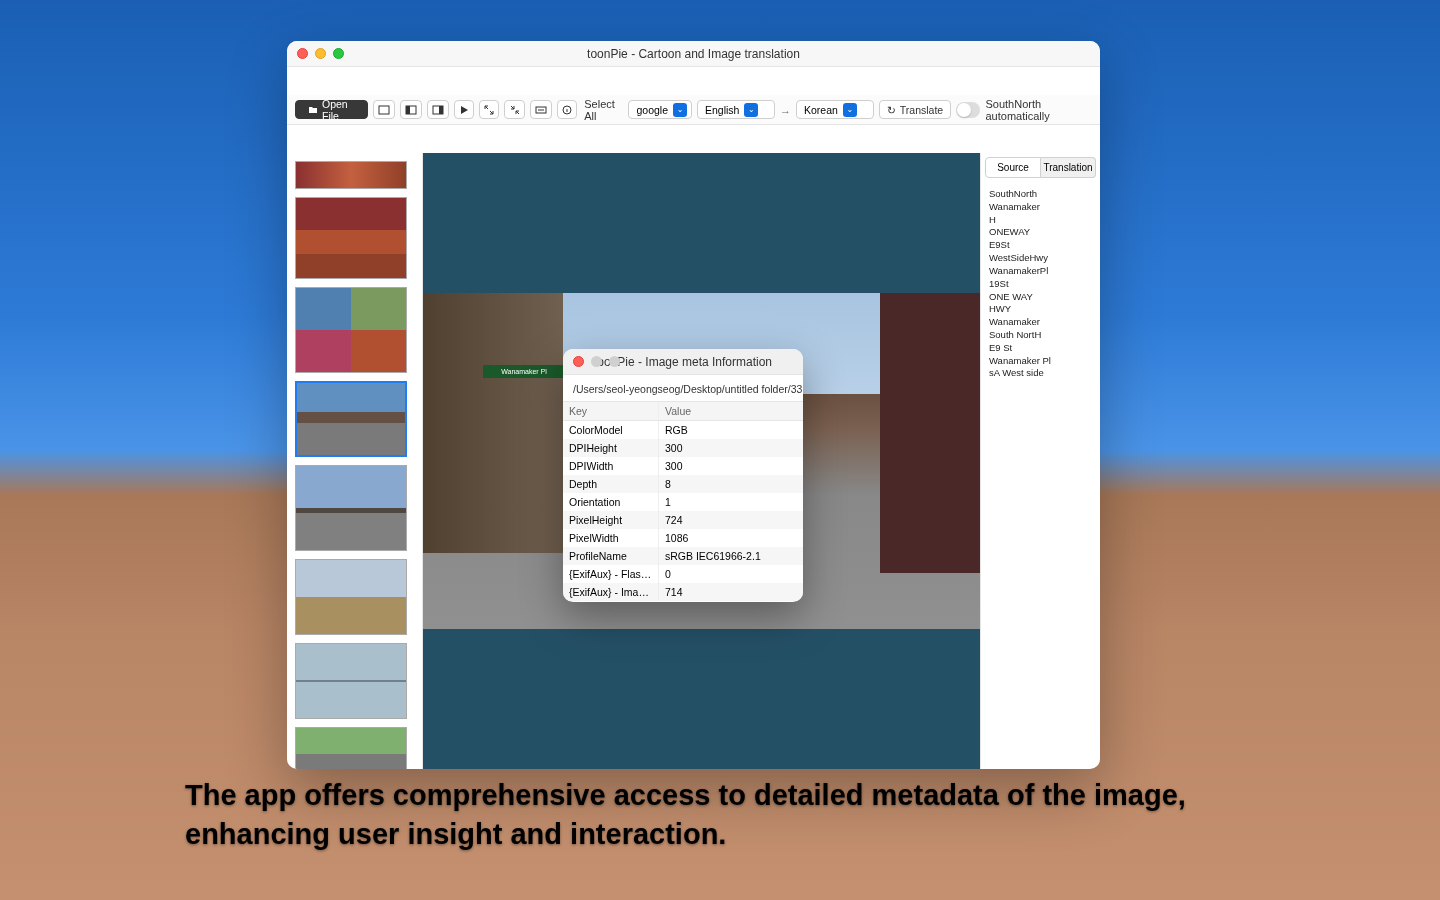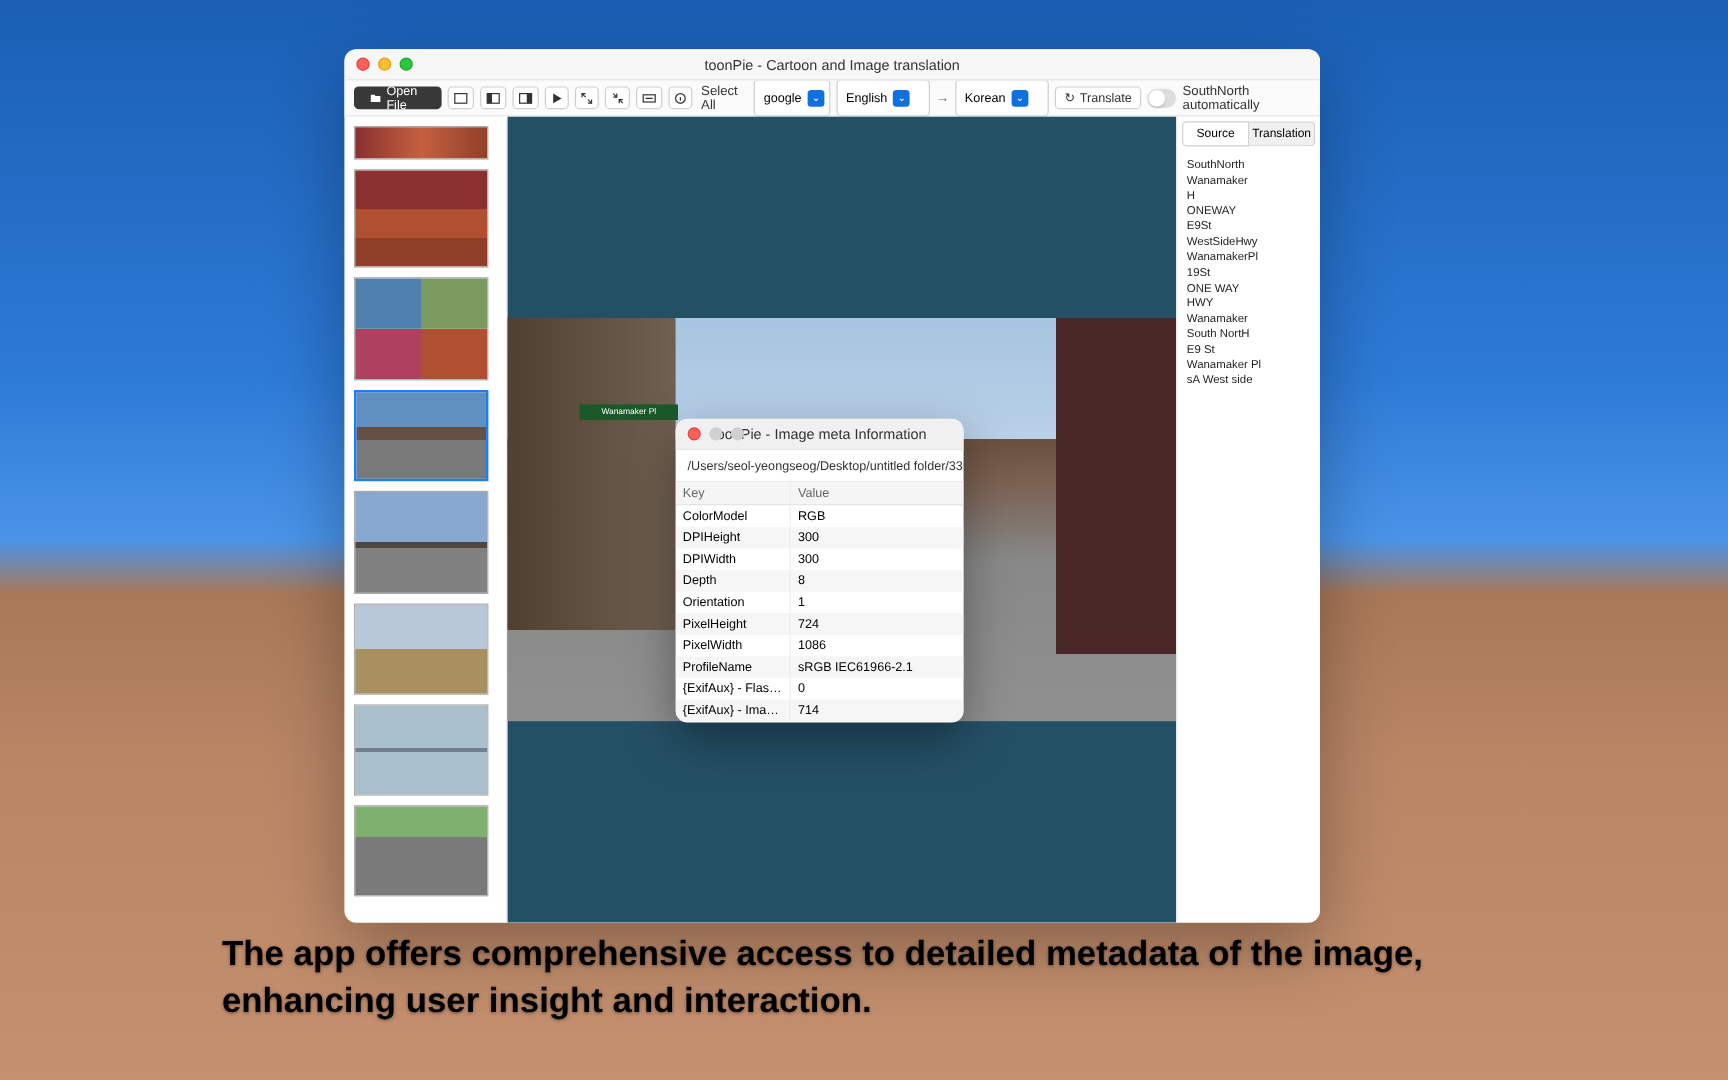--- a/index.html
+++ b/index.html
@@ -23,20 +23,21 @@
 }
 .main-window {
   position: absolute;
   left: 287px; top: 41px;
   width: 813px; height: 728px;
   background: #fff;
   border-radius: 10px;
   box-shadow: 0 20px 60px rgba(0,0,0,.3);
   display: flex; flex-direction: column;
   overflow: hidden;
+  gap: 28px;
 }
 .titlebar {
   height: 26px;
   display: flex; align-items: center;
   border-bottom: 1px solid #e5e5e5;
   background: #f7f7f7;
   position: relative;
 }
 .traffic { display: flex; gap: 7px; padding-left: 10px; position: absolute; }
 .traffic .dot { width: 11px; height: 11px; border-radius: 50%; }
@@ -60,21 +61,21 @@
   border-radius: 4px;
   background: #fff;
   display: flex; align-items: center;
   gap: 4px;
   font-size: 10.5px;
   color: #333;
 }
 .btn.dark { background: #383838; color: #fff; border-color: #383838; padding-left: 12px; }
 .btn.icon-only { padding: 0 4px; width: 22px; justify-content: center; }
 .select {
-  height: 31px;
+  height: 19px;
   padding: 0 4px 0 7px;
   border: 1px solid #cfcfcf;
   border-radius: 4px;
   background: #fff;
   display: flex; align-items: center;
   gap: 5px;
   font-size: 10.5px;
 }
 .select .chev { width:14px; height:14px; background:#1070e0; border-radius:3px; display:flex; align-items:center; justify-content:center; color:#fff; font-size:8px; }
 .tgl { width: 28px; height: 16px; background: #ddd; border-radius: 8px; position: relative; }

